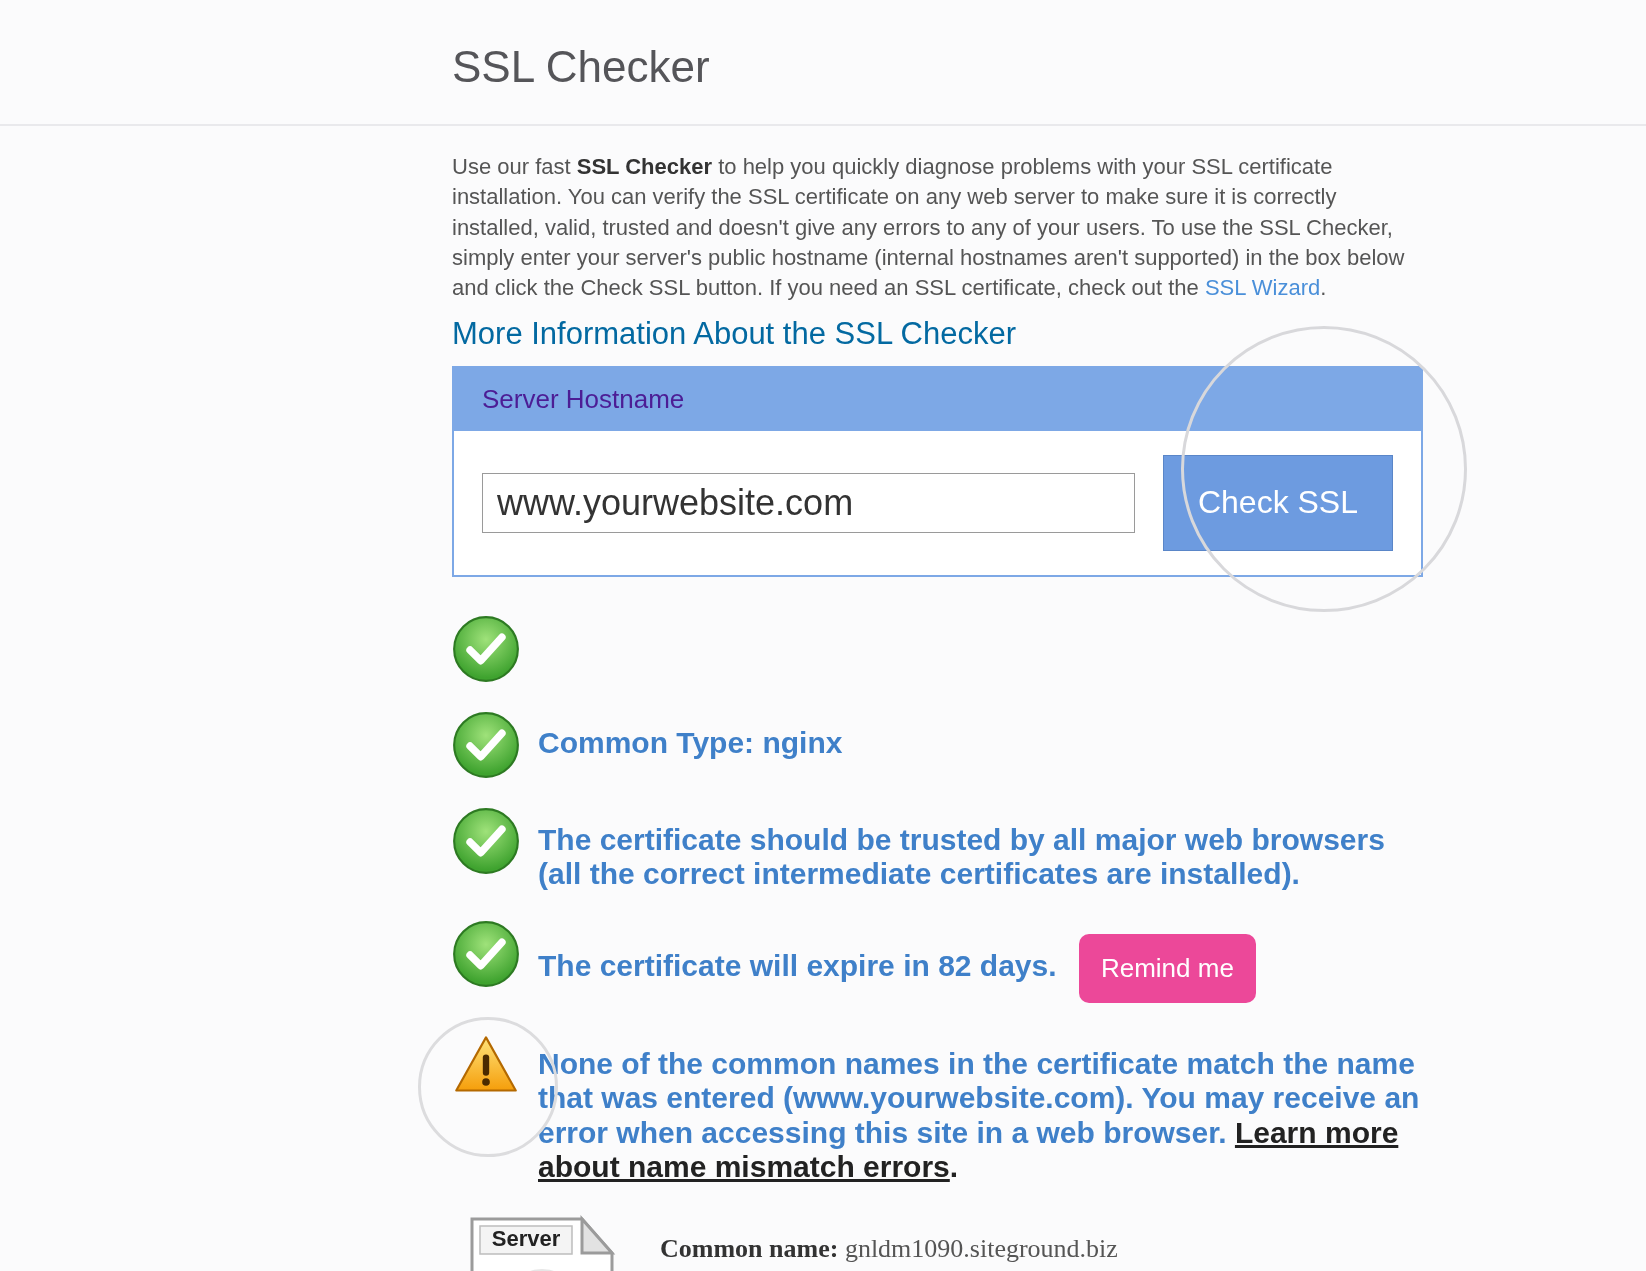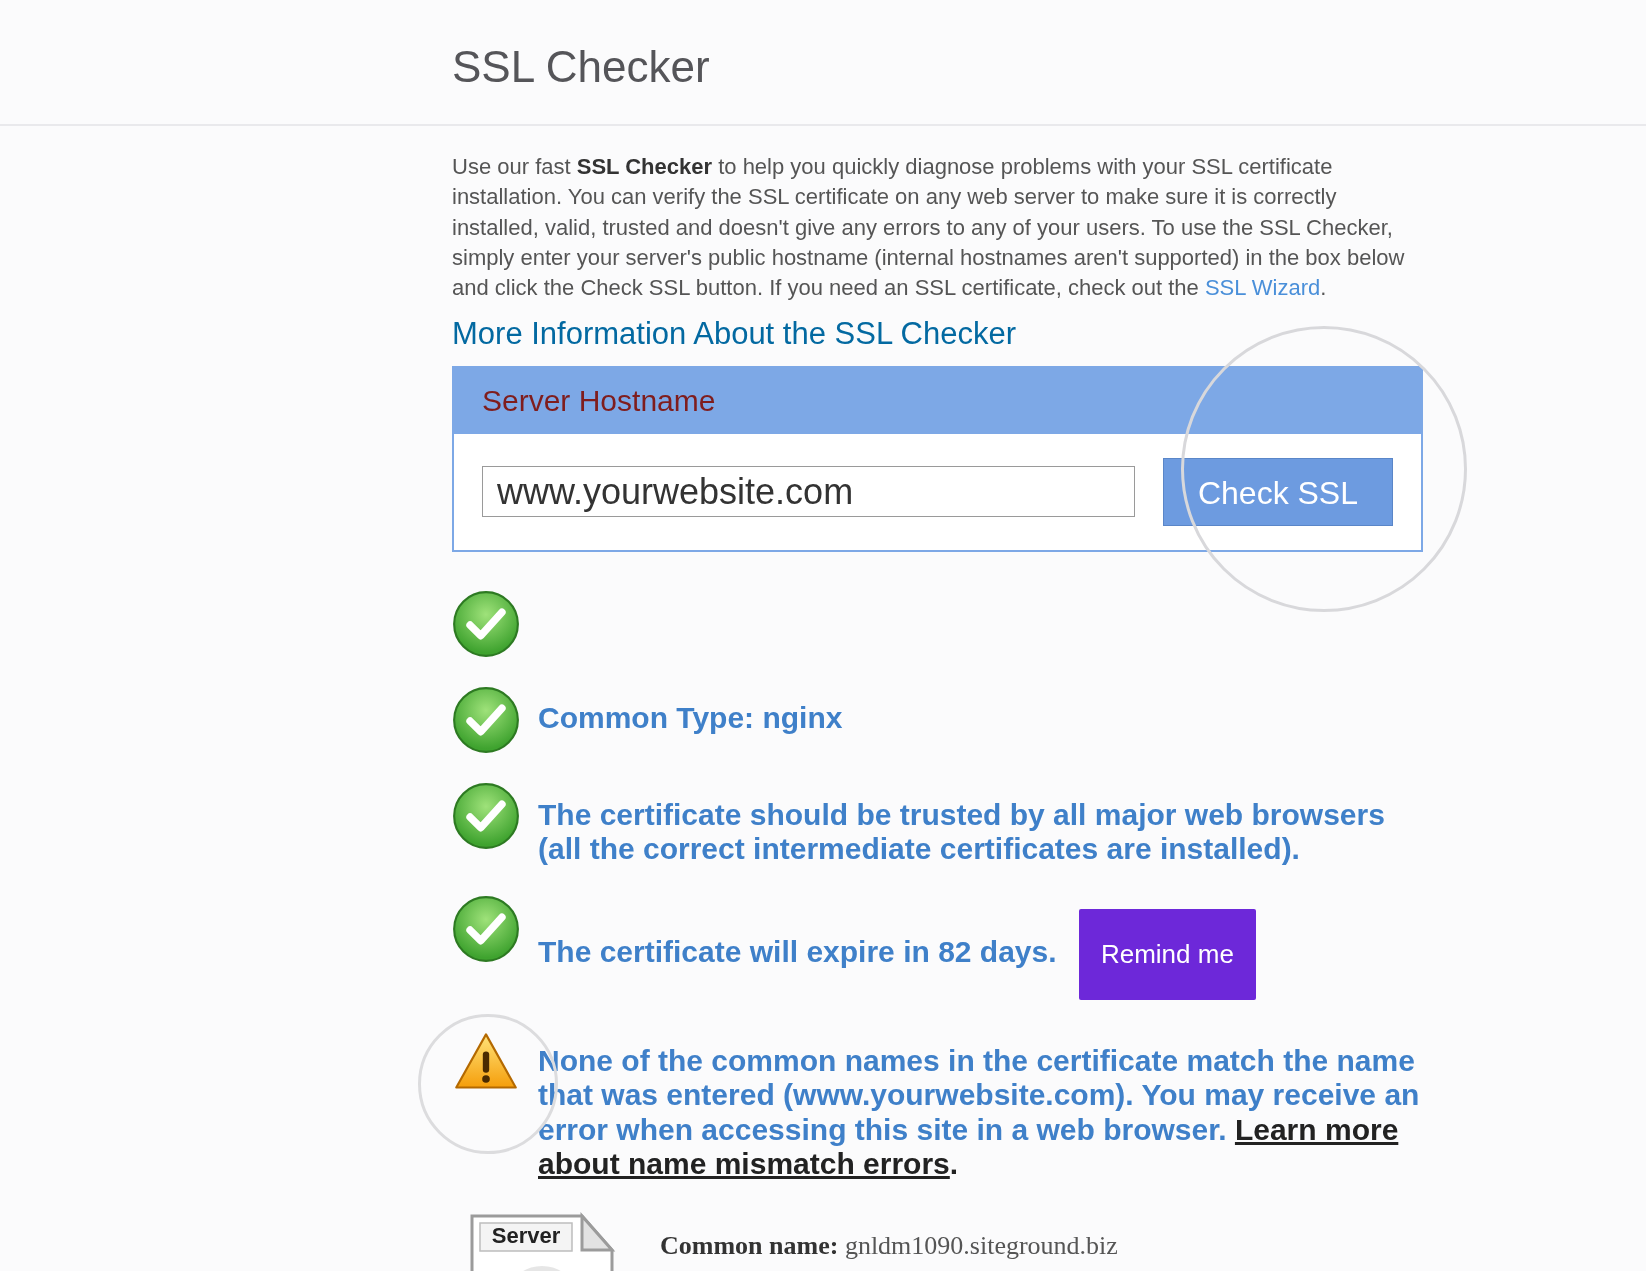--- a/index.html
+++ b/index.html
@@ -51,46 +51,46 @@
     display: inline-block;
     margin-bottom: 14px;
   }
   .form-panel {
     border: 2px solid #7da8e6;
     background: #fff;
     position: relative;
   }
   .form-header {
     background: #7da8e6;
-    color: #7f1d1d;
-    font-size: 30px;
+    color: #4c1d95;
+    font-size: 26px;
     padding: 16px 28px;
   }
   .form-body {
     display: flex;
     align-items: center;
     padding: 24px 28px 24px 28px;
     gap: 28px;
   }
   .hostname-input {
     flex: 1;
     font-size: 36px;
     padding: 10px 14px;
     border: 1px solid #9a9a9a;
     color: #333;
-    height: 51px;
+    height: 60px;
   }
   .check-btn {
     background: #6d9be0;
     color: #fff;
     border: 1px solid #5a86c8;
     font-size: 32px;
     padding: 16px 34px;
     cursor: pointer;
-    height: 68px;
+    height: 96px;
   }
   
   .highlight-circle {
     position: absolute;
     width: 286px;
     height: 286px;
     border: 3px solid #d8d8db;
     border-radius: 50%;
     top: -42px;
     right: -46px;
@@ -117,28 +117,28 @@
     line-height: 1.2;
     padding-top: 14px;
     flex: 1;
   }
   .result-text.tight { padding-top: 0; line-height: 1.15; margin-top: 16px; }
   .learn-link {
     color: #222;
     font-weight: 700;
   }
   .remind-btn {
-    background: #6d28d9;
+    background: #ec4899;
     color: #fff;
     border: none;
     font-size: 26px;
-    padding: 30px 22px;
+    padding: 19px 22px;
     margin-left: 14px;
     cursor: pointer;
-    border-radius: 2px;
+    border-radius: 10px;
     vertical-align: middle;
   }
   
   .cert-detail {
     display: flex;
     gap: 28px;
     margin-top: 14px;
   }
   .cert-icon-holder {
     width: 180px;

